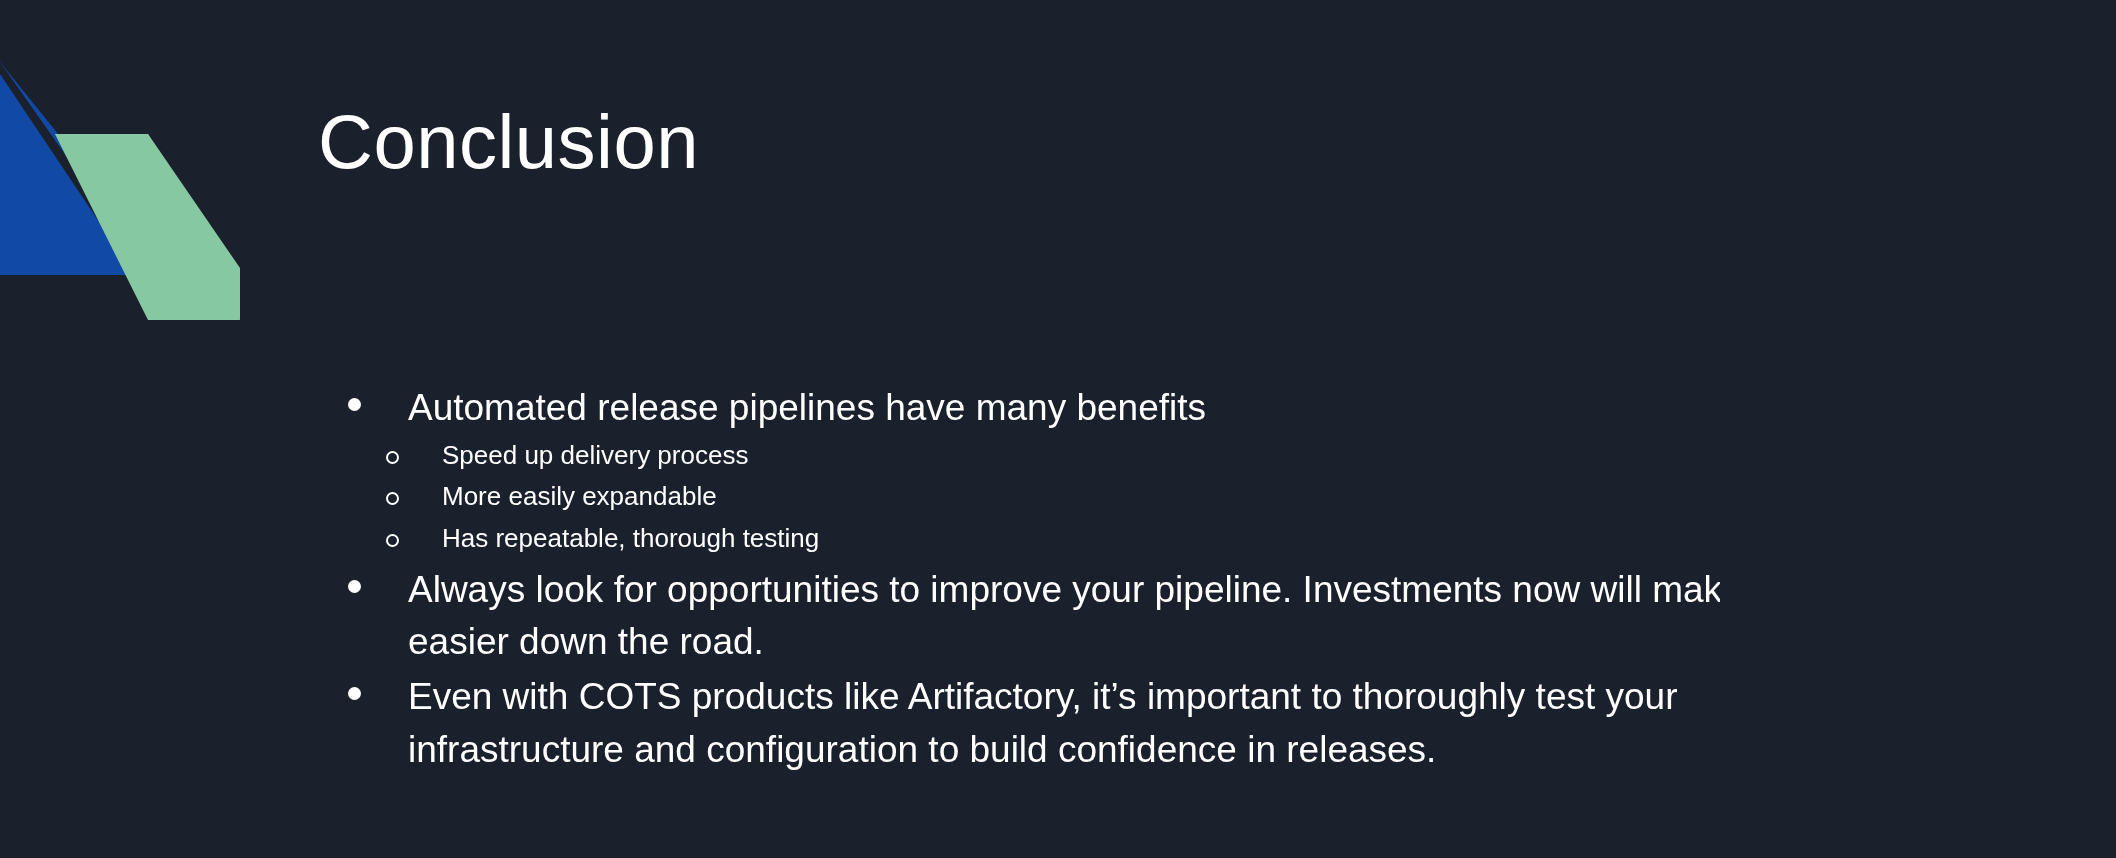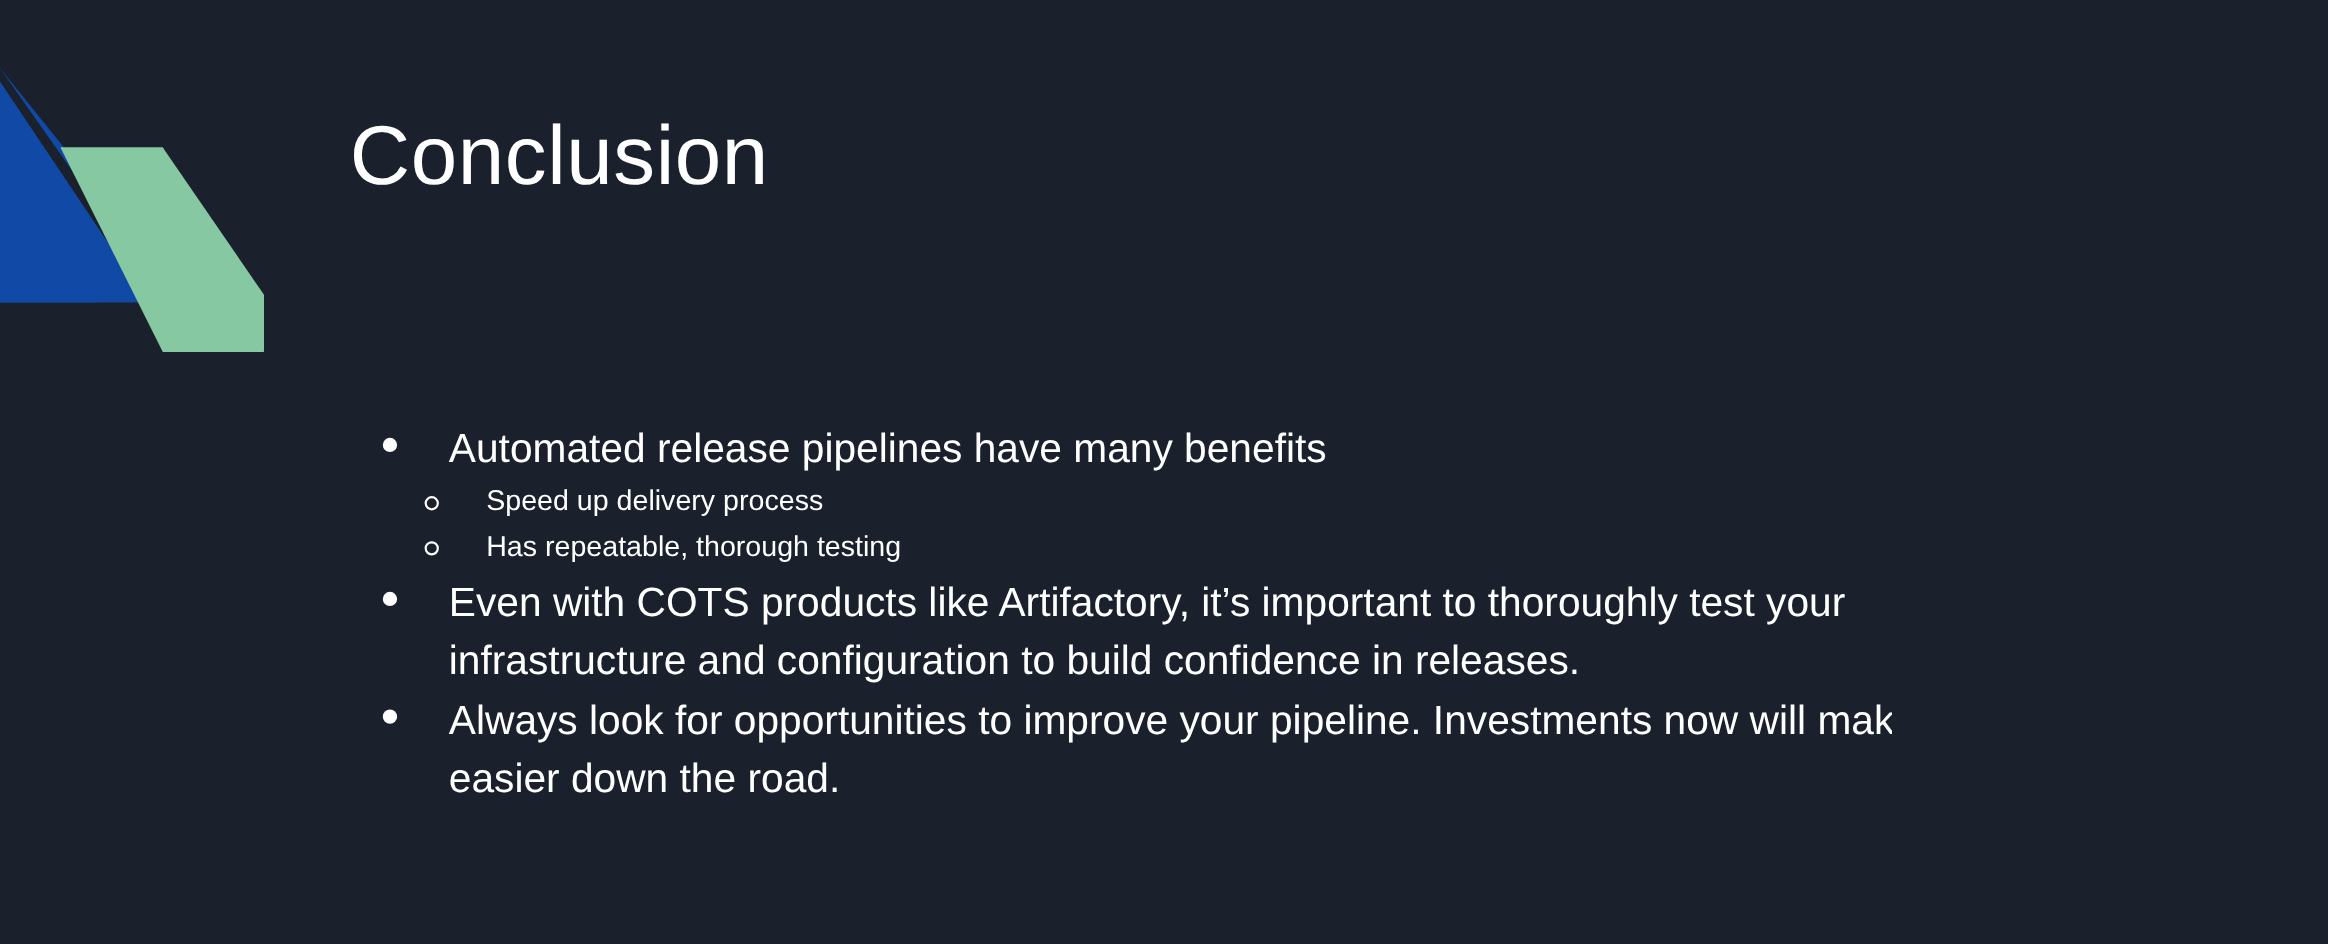--- a/index.html
+++ b/index.html
@@ -165,33 +165,39 @@
         <div class="bullet-l2">
           <span class="marker">
             <span class="dot-hollow"></span>
           </span>
           <span class="text">Speed up delivery process</span>
         </div>
         <div class="bullet-l2">
           <span class="marker">
             <span class="dot-hollow"></span>
           </span>
+          <span class="text">More easily expandable</span>
+        </div>
+        <div class="bullet-l2">
+          <span class="marker">
+            <span class="dot-hollow"></span>
+          </span>
           <span class="text">Has repeatable, thorough testing</span>
         </div>
       </div>
+    </div>
+
+    <div class="bullet-l1">
+      <span class="marker">
+        <span class="dot-filled"></span>
+      </span>
+      <span class="text">Always look for opportunities to improve your pipeline. Investments now will make your life easier down the road.</span>
     </div>
 
     <div class="bullet-l1">
       <span class="marker">
         <span class="dot-filled"></span>
       </span>
       <span class="text">Even with COTS products like Artifactory, it’s important to thoroughly test your infrastructure and configuration to build confidence in releases.</span>
     </div>
 
-    <div class="bullet-l1">
-      <span class="marker">
-        <span class="dot-filled"></span>
-      </span>
-      <span class="text">Always look for opportunities to improve your pipeline. Investments now will make your life easier down the road.</span>
-    </div>
-
   </div>
 </div>
 
 </body></html>

